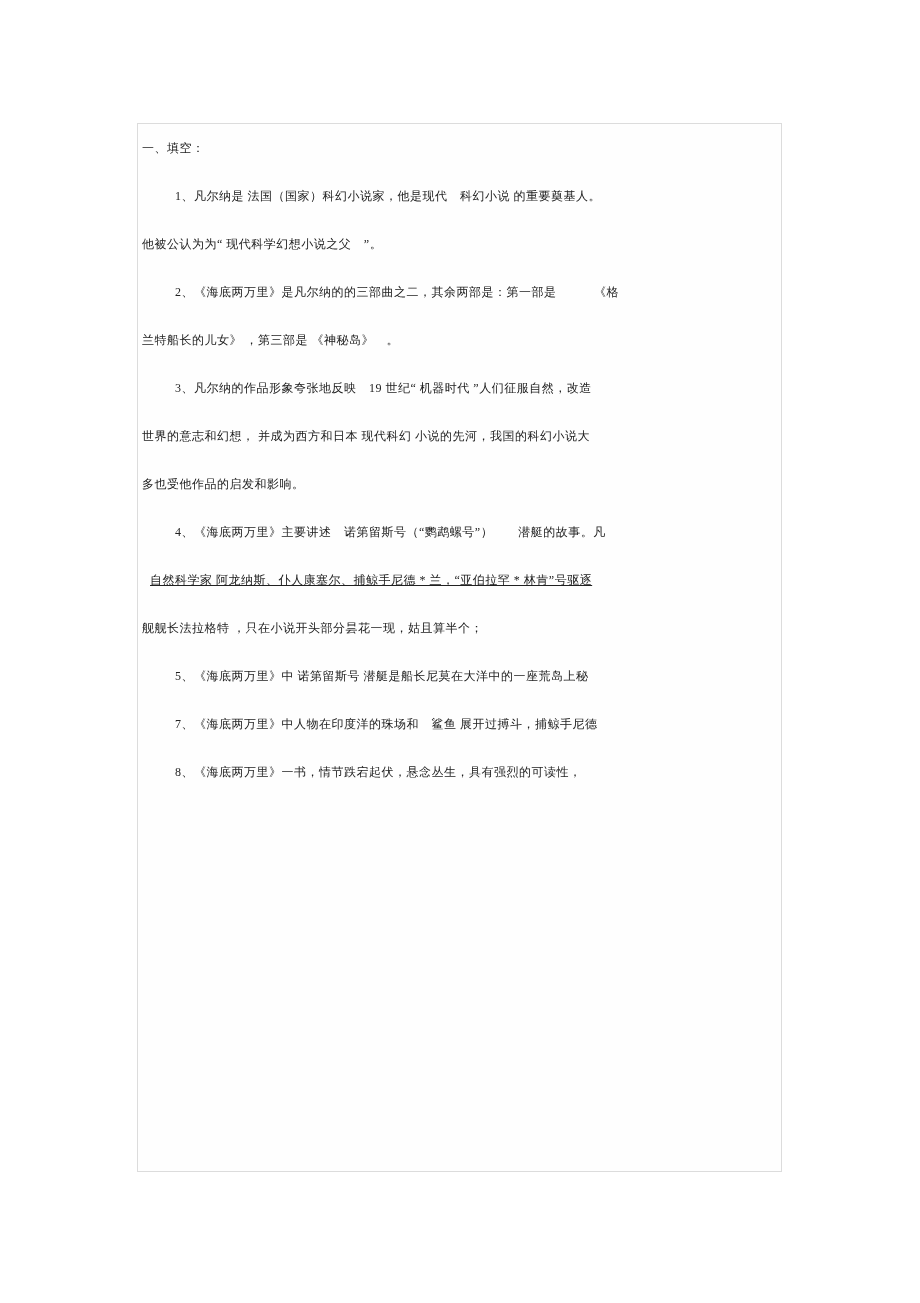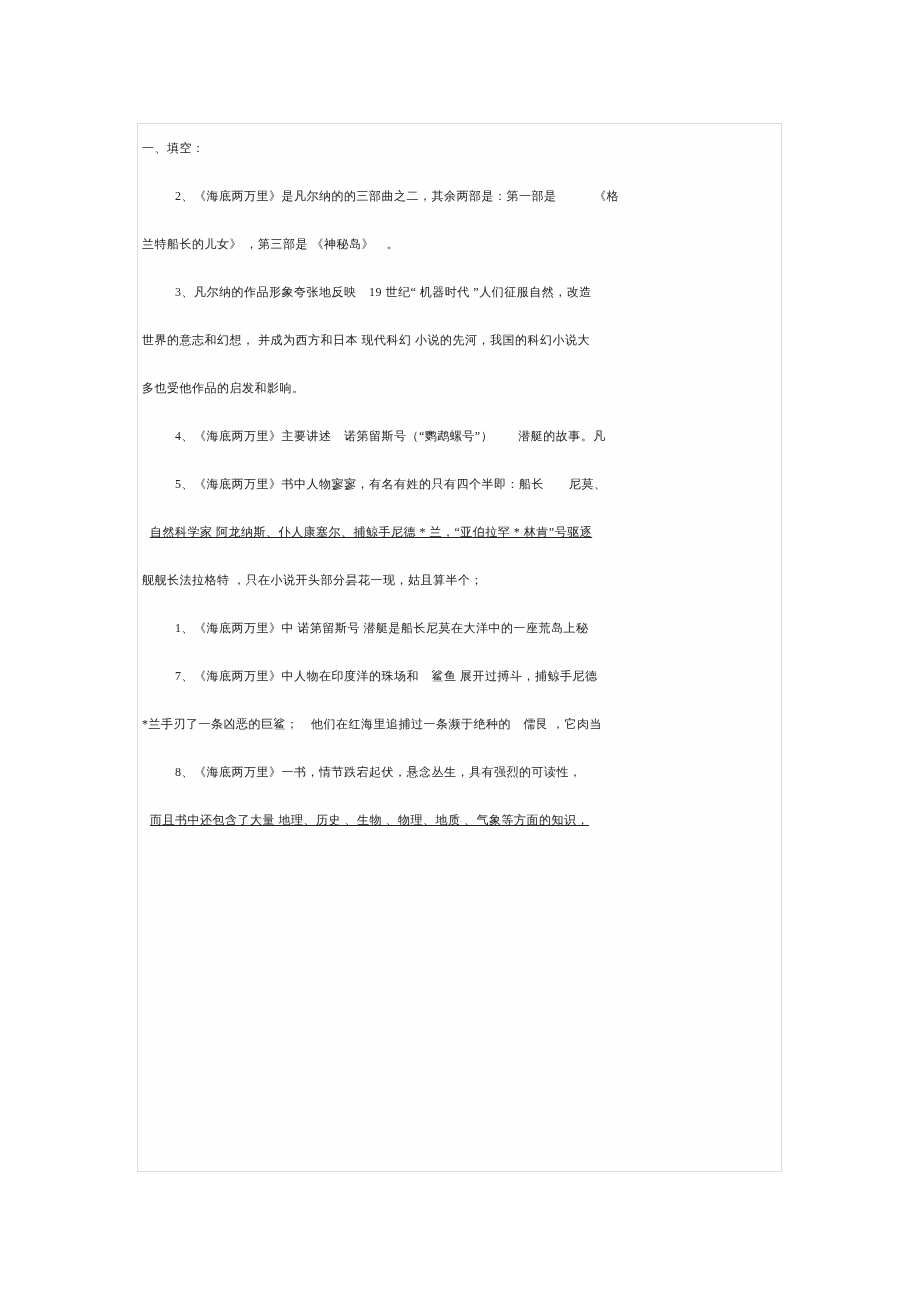--- a/index.html
+++ b/index.html
@@ -39,27 +39,26 @@
   .line.small-indent {
     padding-left: 8px;
     text-decoration: underline;
   }
 </style>
 </head>
 <body>
 
 <div class="doc-page">
   <div class="line">一、填空：</div>
+  <div class="line num">1、凡尔纳是 法国（国家）科幻小说家，他是现代　科幻小说 的重要奠基人。</div>
+  <div class="line">他被公认为为“ 现代科学幻想小说之父　”。</div>
   <div class="line num">2、《海底两万里》是凡尔纳的的三部曲之二，其余两部是：第一部是　　　《格</div>
   <div class="line">兰特船长的儿女》 ，第三部是 《神秘岛》　。</div>
   <div class="line num">3、凡尔纳的作品形象夸张地反映　19 世纪“ 机器时代 ”人们征服自然，改造</div>
   <div class="line">世界的意志和幻想， 并成为西方和日本 现代科幻 小说的先河，我国的科幻小说大</div>
   <div class="line">多也受他作品的启发和影响。</div>
   <div class="line num">4、《海底两万里》主要讲述　诺第留斯号（“鹦鹉螺号”）　　潜艇的故事。凡</div>
-  <div class="line num">5、《海底两万里》书中人物寥寥，有名有姓的只有四个半即：船长　　尼莫、</div>
   <div class="line small-indent">自然科学家 阿龙纳斯、仆人康塞尔、捕鲸手尼德 * 兰，“亚伯拉罕 * 林肯”号驱逐</div>
   <div class="line">舰舰长法拉格特 ，只在小说开头部分昙花一现，姑且算半个；</div>
-  <div class="line num">1、《海底两万里》中 诺第留斯号 潜艇是船长尼莫在大洋中的一座荒岛上秘</div>
+  <div class="line num">5、《海底两万里》中 诺第留斯号 潜艇是船长尼莫在大洋中的一座荒岛上秘</div>
   <div class="line num">7、《海底两万里》中人物在印度洋的珠场和　鲨鱼 展开过搏斗，捕鲸手尼德</div>
-  <div class="line">*兰手刃了一条凶恶的巨鲨；　他们在红海里追捕过一条濒于绝种的　儒艮 ，它肉当</div>
   <div class="line num">8、《海底两万里》一书，情节跌宕起伏，悬念丛生，具有强烈的可读性，</div>
-  <div class="line small-indent">而且书中还包含了大量 地理、历史 、生物 、物理、地质 、气象等方面的知识，</div>
 </div>
 
 </body></html>

